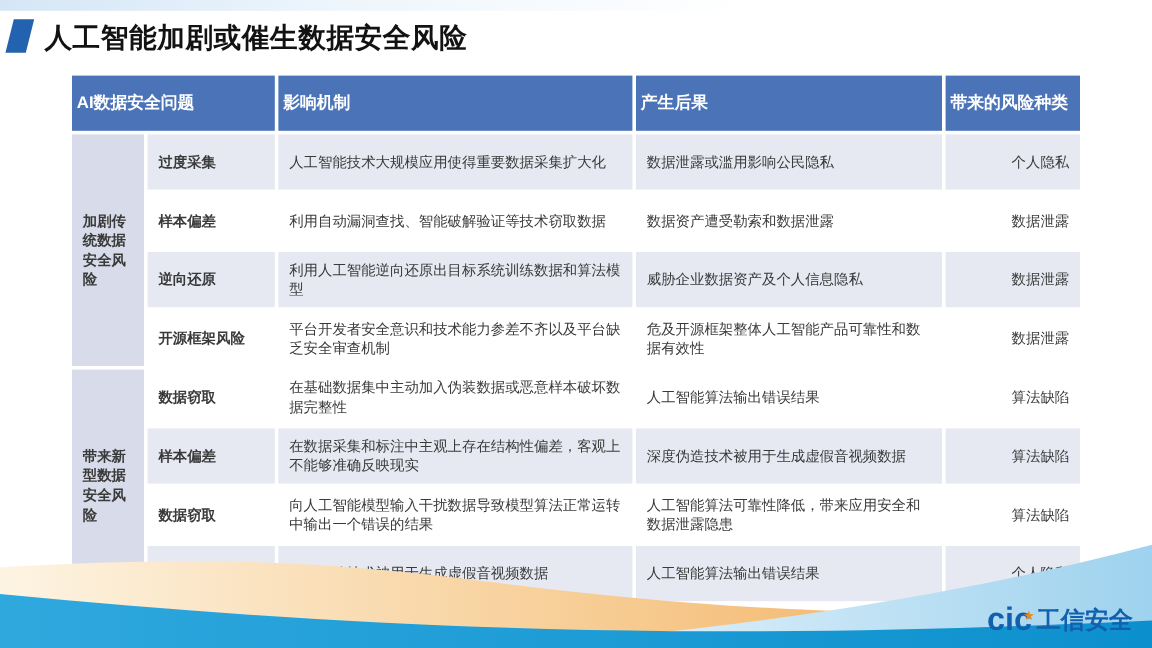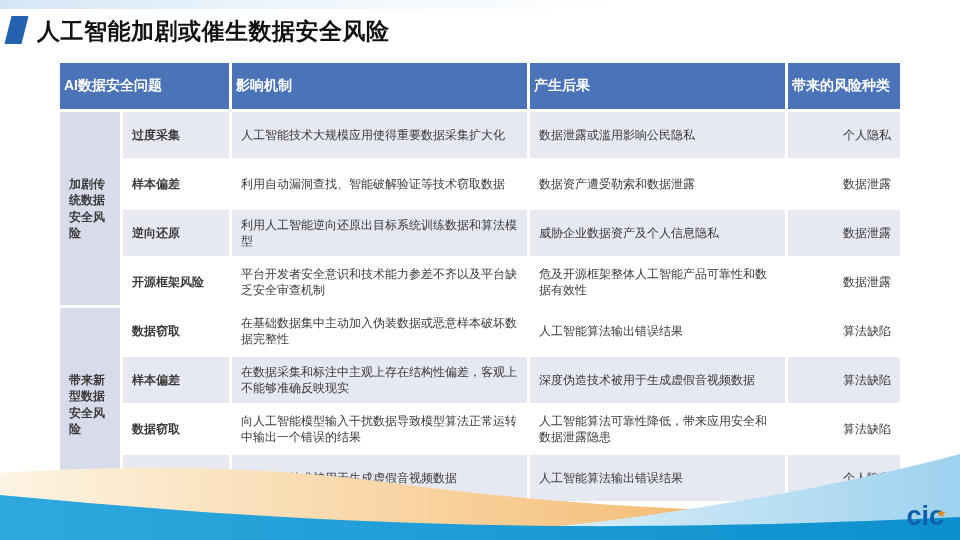--- a/index.html
+++ b/index.html
@@ -166,15 +166,16 @@
       </linearGradient>
     </defs>
     <path d="M0,33 C150,24 260,26 400,44 C560,64 700,76 960,70 L960,100 L0,100 Z" fill="url(#gradOrange)"></path>
     <path d="M380,100 C560,92 780,62 960,14 L960,100 Z" fill="url(#gradWash)"></path>
     <path d="M0,55 C180,72 350,84 560,86 C720,87 850,82 960,77 L960,100 L0,100 Z" fill="url(#gradBlue)"></path>
   </svg>
 
   <div class="logo">
     <span class="logo-mark">cic</span>
     <span class="logo-star">★</span>
+    <span class="logo-text">工信安全</span>
   </div>
 
 </div>
 
 </body></html>

